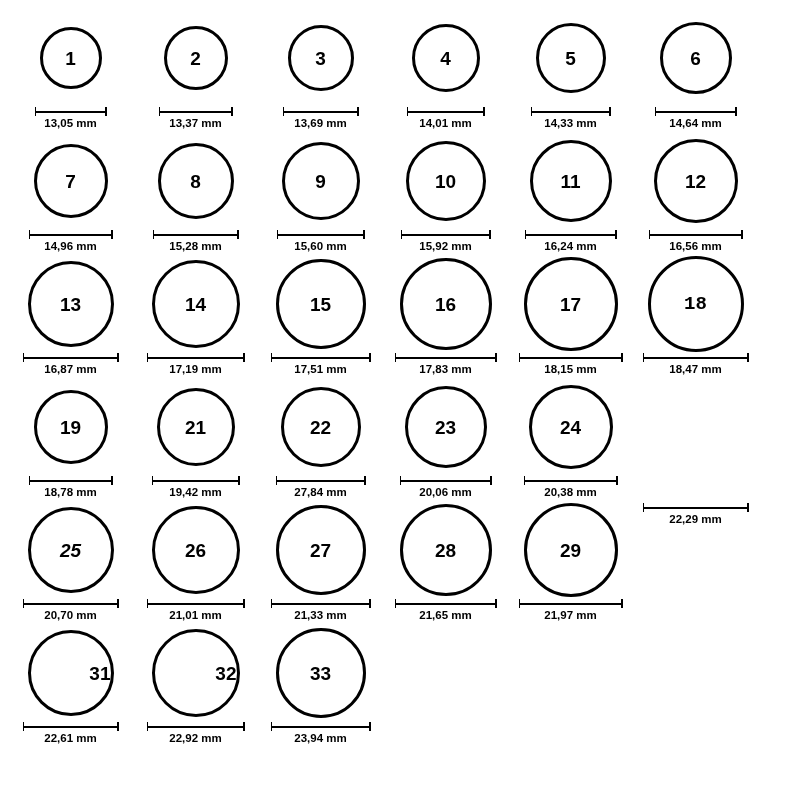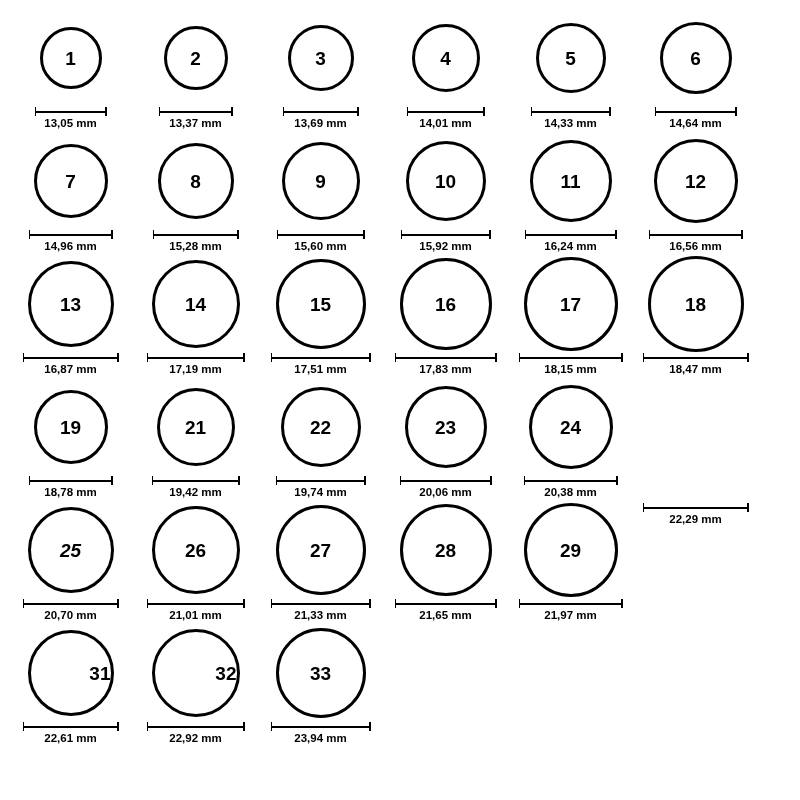--- a/index.html
+++ b/index.html
@@ -355,21 +355,21 @@
           <div class="caliper" style="width: 104px;">
             <div class="bar"></div>
             <div class="tick left"></div>
             <div class="tick right"></div>
           </div>
           <div class="mm">18,15 mm</div>
         </div>
       </div>
       <div class="cell">
         <div class="ring-wrap">
-          <div class="ring" style="width: 96px; height: 96px;">
+          <div class="ring" style="width: 96px; height: 96px; font-family: Liberation Mono, monospace;">
             <span class="ring-label">18</span>
           </div>
         </div>
         <div class="measure">
           <div class="caliper" style="width: 106px;">
             <div class="bar"></div>
             <div class="tick left"></div>
             <div class="tick right"></div>
           </div>
           <div class="mm">18,47 mm</div>
@@ -412,21 +412,21 @@
           <div class="ring" style="width: 80px; height: 80px;">
             <span class="ring-label">22</span>
           </div>
         </div>
         <div class="measure">
           <div class="caliper" style="width: 90px;">
             <div class="bar"></div>
             <div class="tick left"></div>
             <div class="tick right"></div>
           </div>
-          <div class="mm">19,74 mm</div>
+          <div class="mm">27,84 mm</div>
         </div>
       </div>
       <div class="cell">
         <div class="ring-wrap">
           <div class="ring" style="width: 82px; height: 82px;">
             <span class="ring-label">23</span>
           </div>
         </div>
         <div class="measure">
           <div class="caliper" style="width: 92px;">

